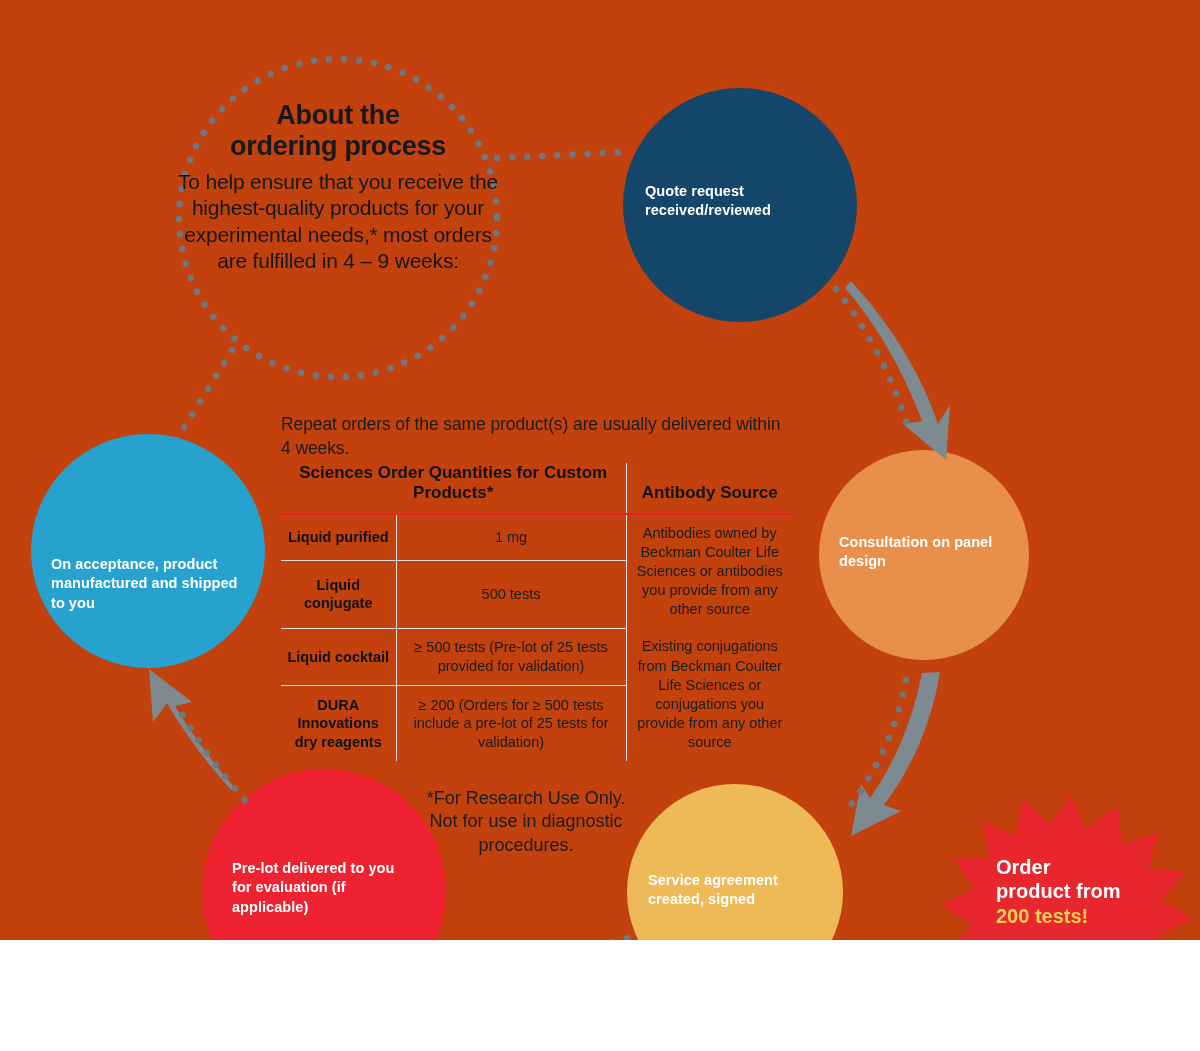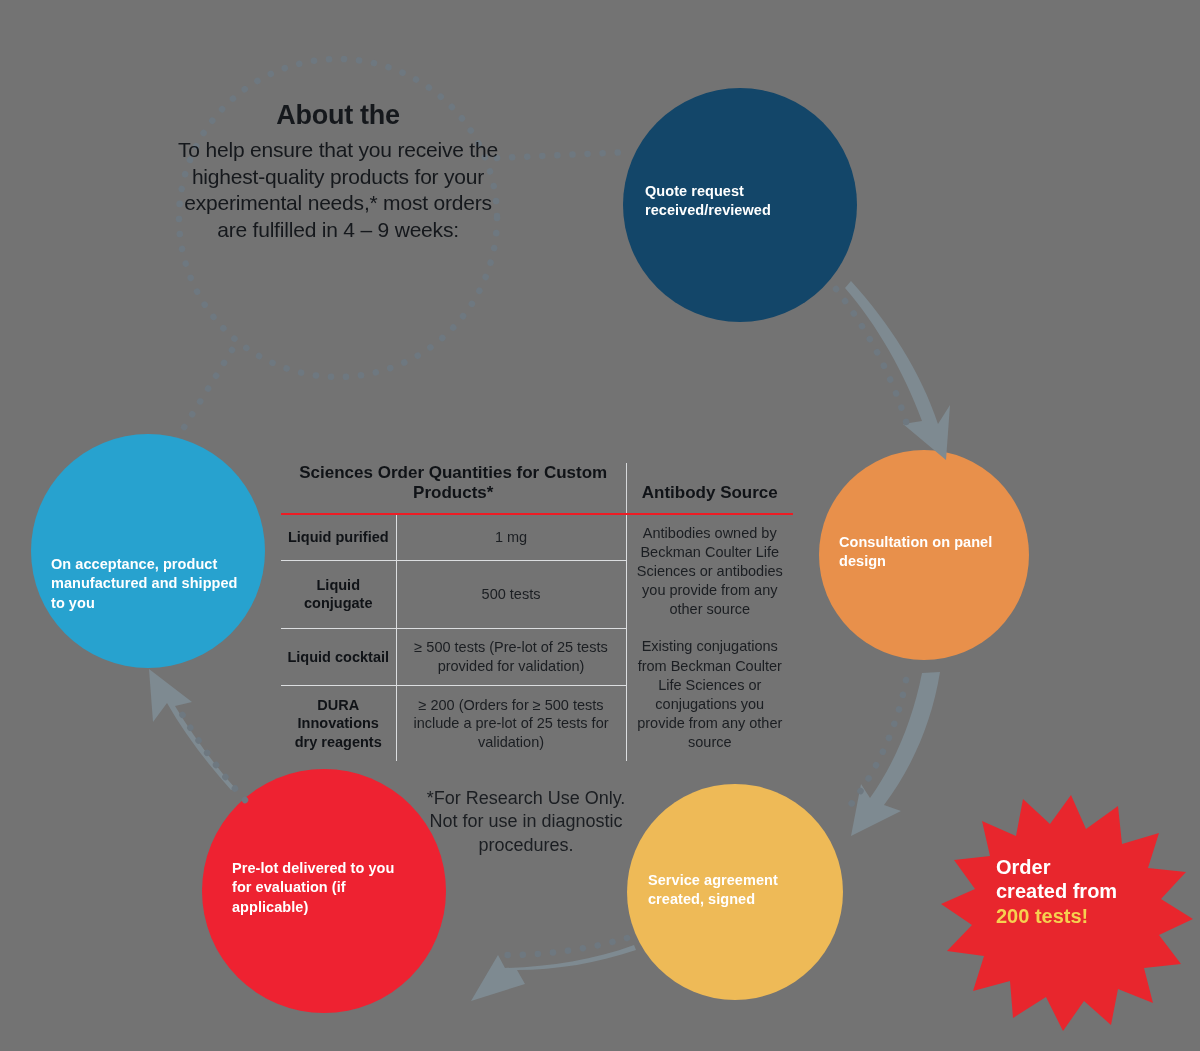--- a/index.html
+++ b/index.html
@@ -7,23 +7,23 @@
     padding: 0;
     background: #ffffff;
   }
   body {
     font-family: "Liberation Sans", sans-serif;
     -webkit-font-smoothing: antialiased;
   }
   #canvas {
     position: relative;
     width: 1200px;
-    height: 1051px;
+    height: 940px;
     overflow: hidden;
-    background: #737373;
+    background: #c2410c;
   }
   #art {
     position: absolute;
     left: 0;
     top: 0;
     width: 1200px;
     height: 1051px;
   }
 
   
@@ -223,40 +223,42 @@
                L 1144 968 L 1153 1003 L 1118 989 L 1111 1025 L 1084 1001
                L 1063 1031 L 1046 997 L 1013 1018 L 1010 981 L 973 991
                L 984 956 L 947 951 L 972 925 L 941 904 L 975 889 L 954 860
                L 990 856 L 982 821 L 1016 836 L 1023 799 L 1050 824 Z"></path>
     </g>
   </svg>
 
   <div class="intro-block">
     <div class="intro-title">
       <span>About the</span><br>
+      <span>ordering process</span>
     </div>
     <div class="intro-body">To help ensure that you receive the highest-quality products for your experimental needs,* most orders are fulfilled in 4 – 9 weeks:</div>
   </div>
 
   <div class="circle-label" style="left:645px; top:182px; width:190px;">Quote request received/reviewed</div>
 
   <div class="circle-label" style="left:839px; top:533px; width:170px;">Consultation on panel design</div>
 
   <div class="circle-label" style="left:648px; top:871px; width:174px;">Service agreement created, signed</div>
 
   <div class="circle-label" style="left:232px; top:859px; width:184px;">Pre-lot delivered to you for evaluation (if applicable)</div>
 
   <div class="circle-label" style="left:51px; top:519px; width:194px;margin-top:36px;">On acceptance, product manufactured and shipped to you</div>
 
   <div class="burst-label">
     <span>Order</span><br>
-    <span>created from</span><br>
+    <span>product from</span><br>
     <span class="burst-accent">200 tests!</span>
   </div>
 
+  <div class="repeat-note">Repeat orders of the same product(s) are usually delivered within 4 weeks.</div>
 
   <div class="tablewrap">
     <table class="moq">
       <colgroup>
           <col class="c1">
           <col class="c2">
           <col class="c3">
         </colgroup>
       <thead>
         <tr>

